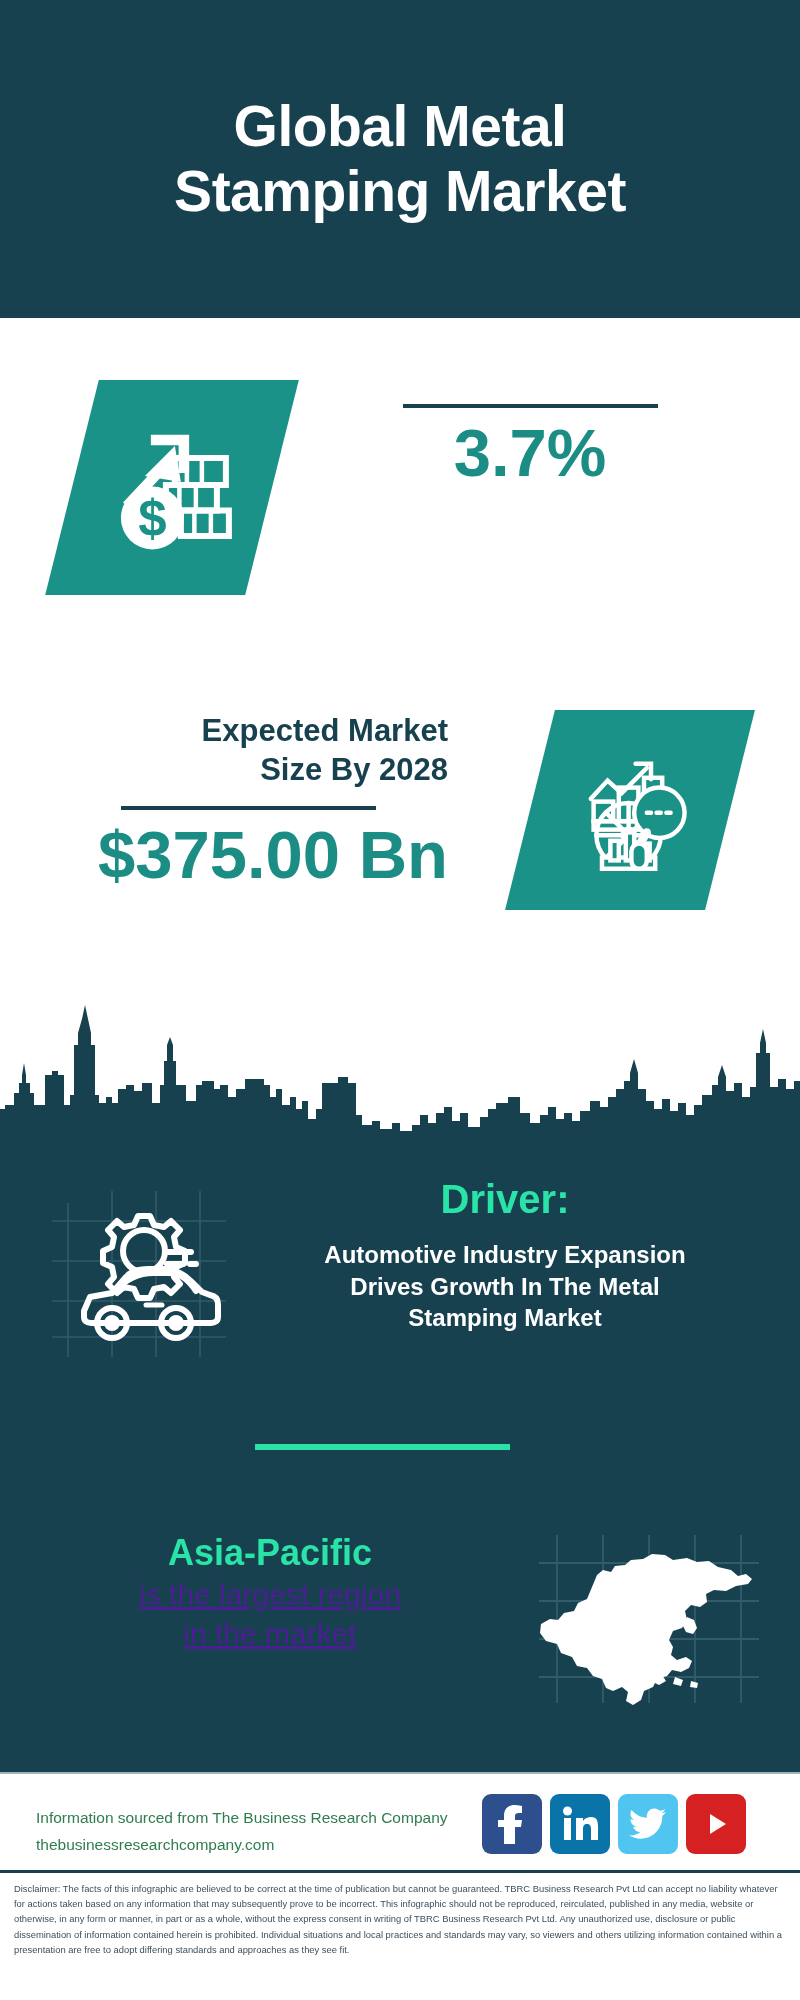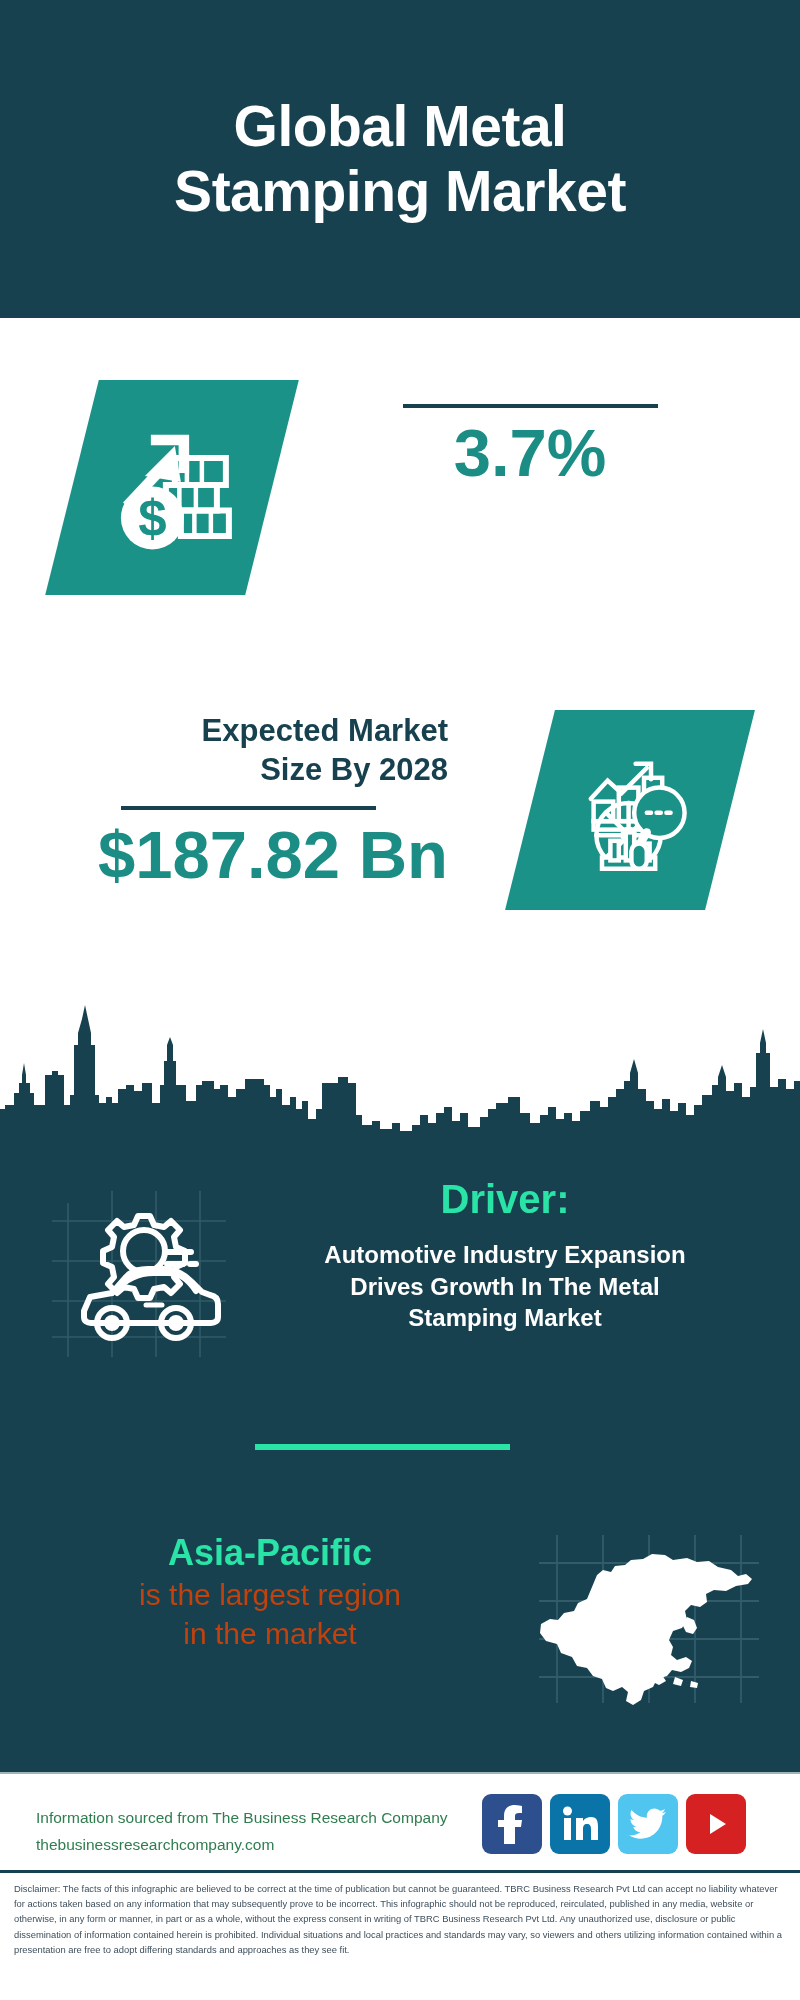--- a/index.html
+++ b/index.html
@@ -83,21 +83,21 @@
     white-space:pre-line;
   }
   .mint-rule{
     position:absolute;left:255px;top:1444px;width:255px;height:6px;background:#2ae3a6;
   }
 
   
   .region-row{position:absolute;left:0;top:1515px;width:800px;height:205px;}
   .region-text{position:absolute;left:35px;top:15px;width:470px;text-align:center;}
   .region-head{color:#2ae3a6;font-size:36px;font-weight:bold;line-height:1.25;}
-  .region-body{color:#c2410c;font-size:30px;font-weight:normal;line-height:1.3;white-space:pre-line;}
+  .region-body{color:#4c1d95;font-size:30px;font-weight:normal;line-height:1.3;white-space:pre-line;text-decoration:underline;}
   .region-map{position:absolute;left:535px;top:10px;width:235px;height:185px;}
 
   
   .footer{
     position:absolute;left:0;top:1772px;width:800px;height:118px;background:#ffffff;
   }
   .footer-top-line{position:absolute;left:0;top:0;width:800px;height:2px;background:#9fb3bd;}
   .footer-src{
     position:absolute;left:36px;top:32px;width:470px;
     color:#2f7d4f;font-size:15.5px;line-height:1.75;
@@ -157,21 +157,21 @@
       <div class="rule-dark"></div>
       <div class="stat-value">3.7%</div>
     </div>
   </div>
 
   <div class="stat2">
     <div class="stat2-text">
       <div class="stat-label">Expected Market
 Size By 2028</div>
       <div class="rule-dark"></div>
-      <div class="stat-value">$187.82 Bn</div>
+      <div class="stat-value">$375.00 Bn</div>
     </div>
 
     <div class="para-tile tile2">
       <div class="para-inner">
         <svg width="140" height="140" viewBox="0 0 100 100">
           <g stroke="#fff" stroke-width="3.2" fill="none" stroke-linecap="round">
             <path d="M22 42 L34 29 L44 38 L62 20"></path>
             <path d="M54 17 L65 17 L65 28"></path>
             <rect x="24" y="44" width="14" height="14"></rect>
             <rect x="42" y="34" width="14" height="24"></rect>

